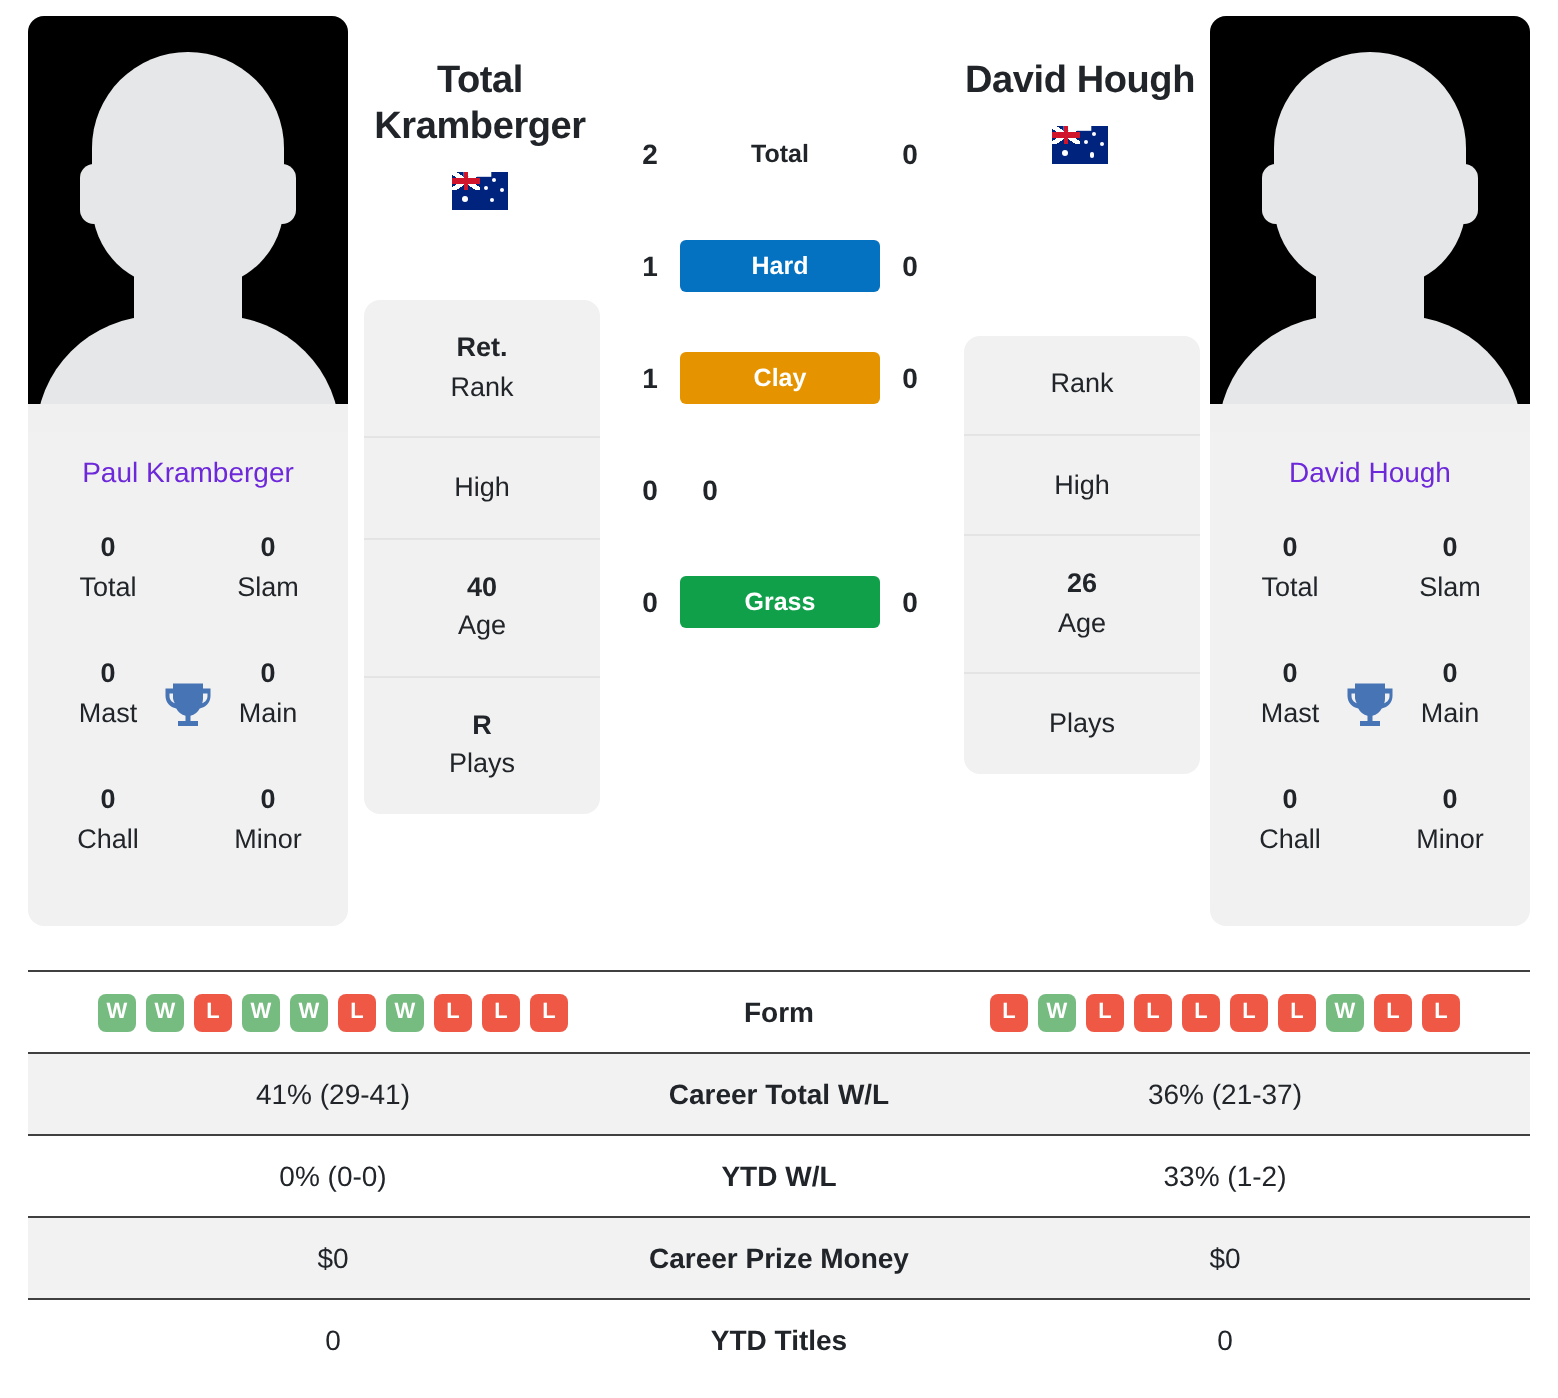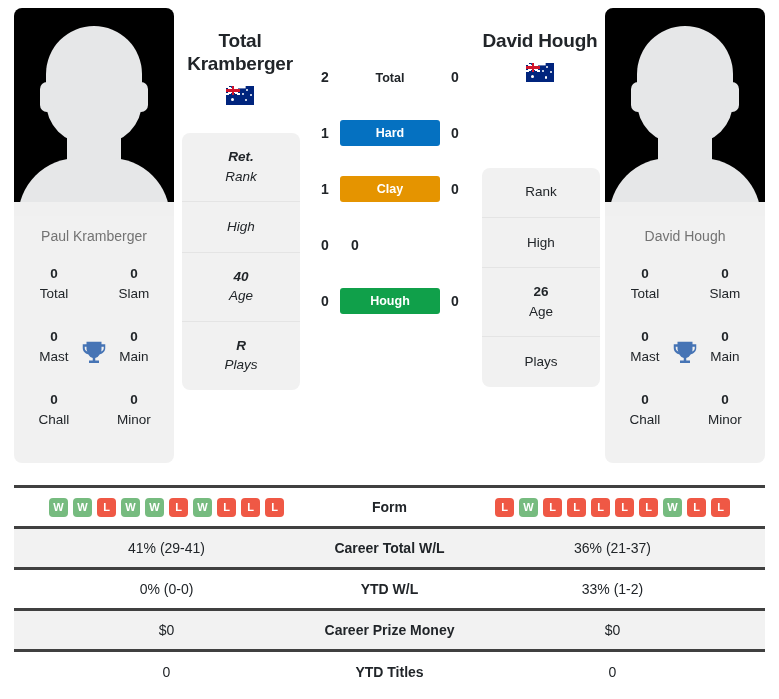--- a/index.html
+++ b/index.html
@@ -80,21 +80,21 @@
   .photo-foot {
     position: absolute;
     left: 0; bottom: 0;
     width: 160px; height: 14px;
     background: #f0f0f0;
   }
 
   .pcard-name {
     text-align: center;
     font-size: 14px;
-    color: #737373;
+    color: #6d28d9;
     padding: 12px 4px 10px;
   }
   .stat-grid {
     display: grid;
     grid-template-columns: 1fr 1fr;
     position: relative;
     flex: 1 1 auto;
     align-content: start;
   }
   .stat-cell {
@@ -215,21 +215,21 @@
   }
 
   
   .info-card {
     position: absolute;
     width: 118px;
     background: #f1f1f1;
     border-radius: 8px;
     overflow: hidden;
   }
-  .info-card.left { left: 182px; top: 133px; font-style: italic; }
+  .info-card.left { left: 182px; top: 150px; }
   .info-card.right { left: 482px; top: 168px; }
   .info-row {
     text-align: center;
     padding: 14px 0 15px;
     border-bottom: 1px solid #e4e4e4;
   }
   .info-row:last-child { border-bottom: none; }
   .info-row .v {
     font-size: 13.5px;
     font-weight: bold;
@@ -242,21 +242,21 @@
   }
 
   
   .cmp-table {
     position: absolute;
     left: 14px;
     top: 485px;
     width: 751px;
     border-collapse: collapse;
   }
-  .cmp-table tr { border-top: 3px solid #404040; }
+  .cmp-table tr { border-top: 1px solid #404040; }
   .cmp-table tr.alt { background: #f2f2f2; }
   .cmp-table td {
     padding: 0;
     height: 41px;
     vertical-align: middle;
     font-size: 14px;
     text-align: center;
   }
   .col-side { width: 305px; }
   .col-mid { width: 141px; font-weight: bold; }
@@ -420,21 +420,21 @@
       </div>
 
       <div class="h2h-row">
         <div class="h2h-score">0</div>
         <div class="h2h-score">0</div>
       </div>
 
       <div class="h2h-row">
         <div class="h2h-score">0</div>
         <div class="h2h-mid">
-          <span class="surface" style="background:#10a04a;">Hough</span>
+          <span class="surface" style="background:#10a04a;">Grass</span>
         </div>
         <div class="h2h-score">0</div>
       </div>
     </div>
 
     <div class="info-card left">
       <div class="info-row">
         <div class="v">Ret.</div>
         <div class="k">Rank</div>
       </div>

